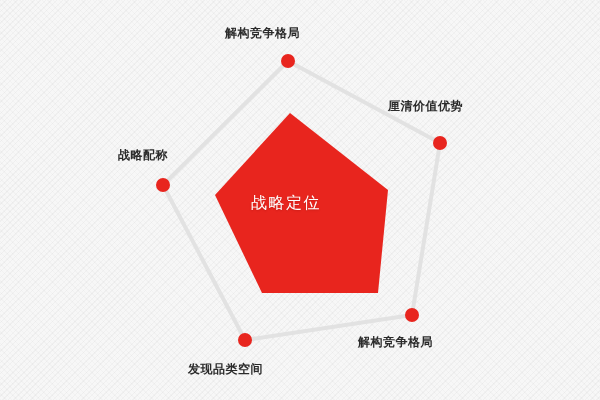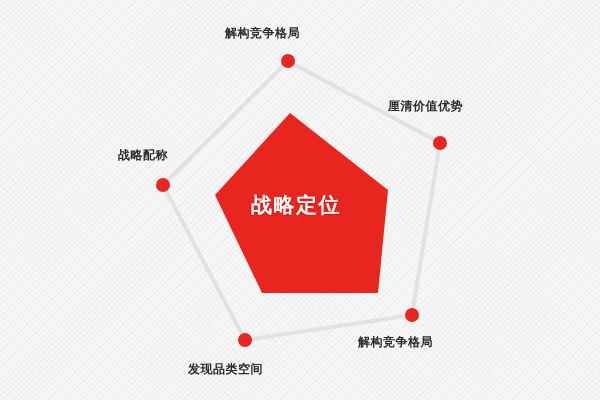--- a/index.html
+++ b/index.html
@@ -44,22 +44,22 @@
     font-size: 12px;
     font-weight: 700;
     color: #2b2b2b;
     letter-spacing: 0.5px;
     white-space: nowrap;
     line-height: 1;
   }
 
   .center-label {
     position: absolute;
-    font-size: 21px;
-    font-weight: 700;
+    font-size: 16px;
+    font-weight: 400;
     color: #ffffff;
     letter-spacing: 1.5px;
     white-space: nowrap;
     line-height: 1;
     text-shadow: 0 1px 2px rgba(120,0,0,0.25);
   }
 
   
   #label-top      { left: 225px; top: 27px; }
   #label-right    { left: 388px; top: 100px; }

